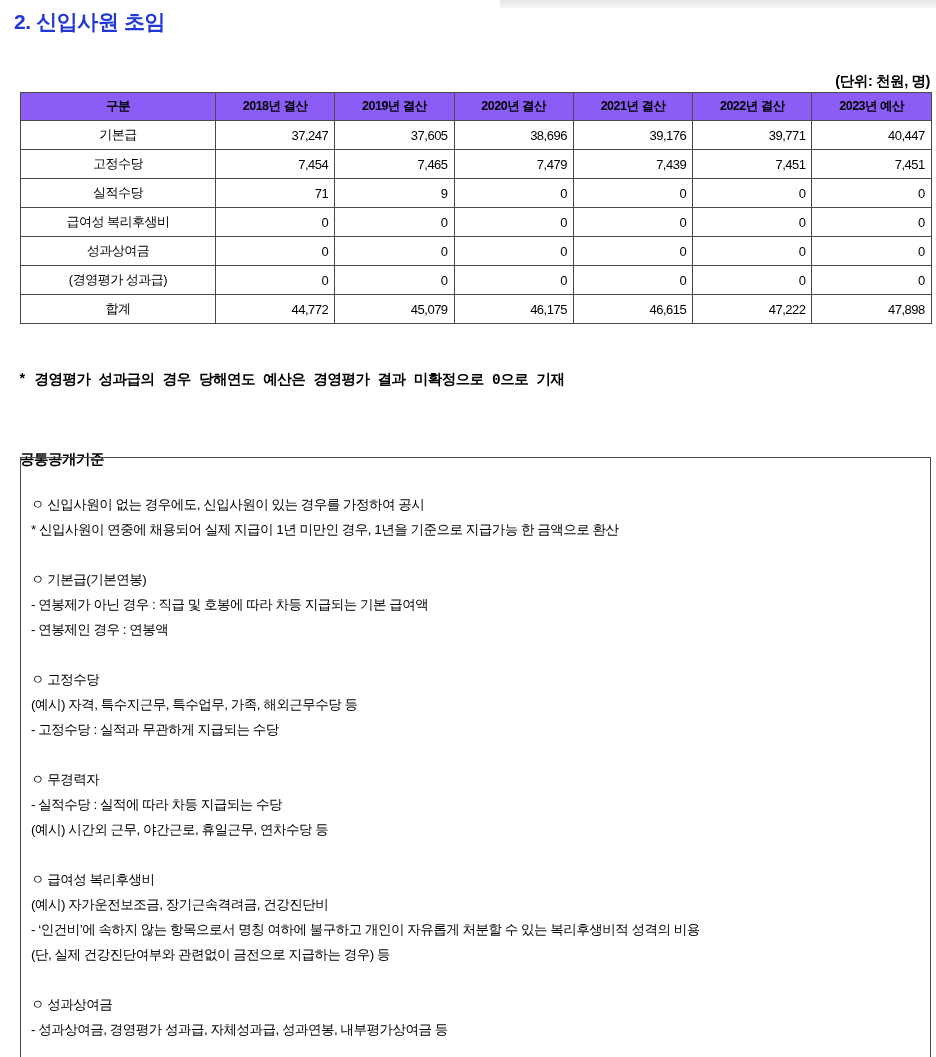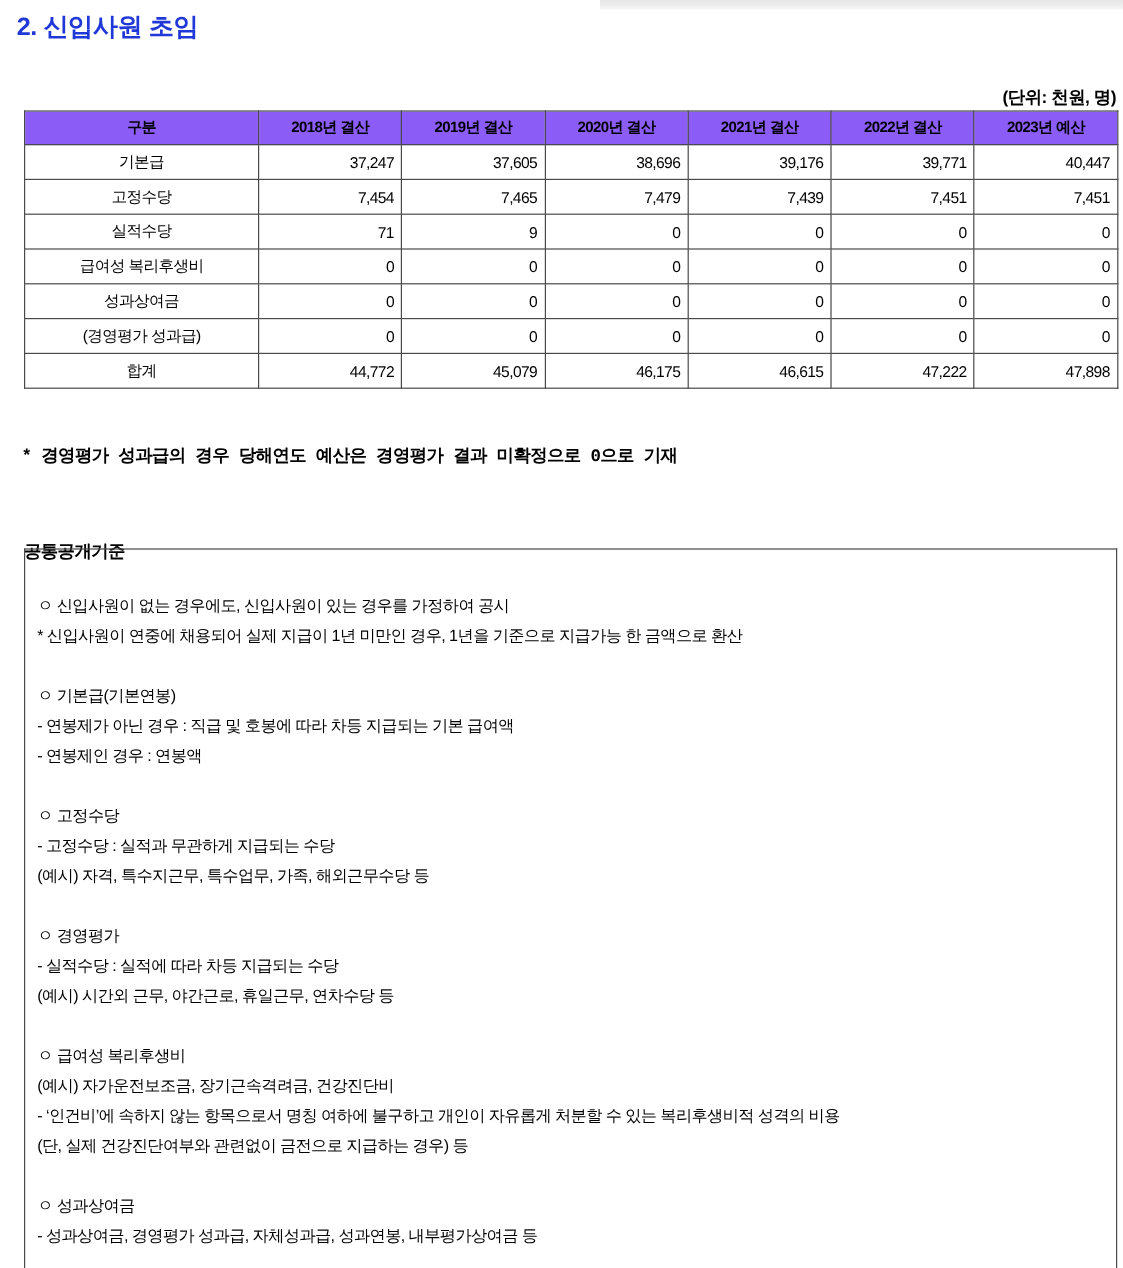--- a/index.html
+++ b/index.html
@@ -247,24 +247,24 @@
   <div class="criteria-box">
     <div class="criteria-line blank"></div>
     <div class="criteria-line">ㅇ 신입사원이 없는 경우에도, 신입사원이 있는 경우를 가정하여 공시</div>
     <div class="criteria-line">* 신입사원이 연중에 채용되어 실제 지급이 1년 미만인 경우, 1년을 기준으로 지급가능 한 금액으로 환산</div>
     <div class="criteria-line blank"></div>
     <div class="criteria-line">ㅇ 기본급(기본연봉)</div>
     <div class="criteria-line">- 연봉제가 아닌 경우 : 직급 및 호봉에 따라 차등 지급되는 기본 급여액</div>
     <div class="criteria-line">- 연봉제인 경우 : 연봉액</div>
     <div class="criteria-line blank"></div>
     <div class="criteria-line">ㅇ 고정수당</div>
+    <div class="criteria-line">(예시) 자격, 특수지근무, 특수업무, 가족, 해외근무수당 등</div>
     <div class="criteria-line">- 고정수당 : 실적과 무관하게 지급되는 수당</div>
-    <div class="criteria-line">(예시) 자격, 특수지근무, 특수업무, 가족, 해외근무수당 등</div>
-    <div class="criteria-line blank"></div>
-    <div class="criteria-line">ㅇ 경영평가</div>
+    <div class="criteria-line blank"></div>
+    <div class="criteria-line">ㅇ 무경력자</div>
     <div class="criteria-line">- 실적수당 : 실적에 따라 차등 지급되는 수당</div>
     <div class="criteria-line">(예시) 시간외 근무, 야간근로, 휴일근무, 연차수당 등</div>
     <div class="criteria-line blank"></div>
     <div class="criteria-line">ㅇ 급여성 복리후생비</div>
     <div class="criteria-line">(예시) 자가운전보조금, 장기근속격려금, 건강진단비</div>
     <div class="criteria-line">- ‘인건비’에 속하지 않는 항목으로서 명칭 여하에 불구하고 개인이 자유롭게 처분할 수 있는 복리후생비적 성격의 비용</div>
     <div class="criteria-line">(단, 실제 건강진단여부와 관련없이 금전으로 지급하는 경우) 등</div>
     <div class="criteria-line blank"></div>
     <div class="criteria-line">ㅇ 성과상여금</div>
     <div class="criteria-line">- 성과상여금, 경영평가 성과급, 자체성과급, 성과연봉, 내부평가상여금 등</div>

